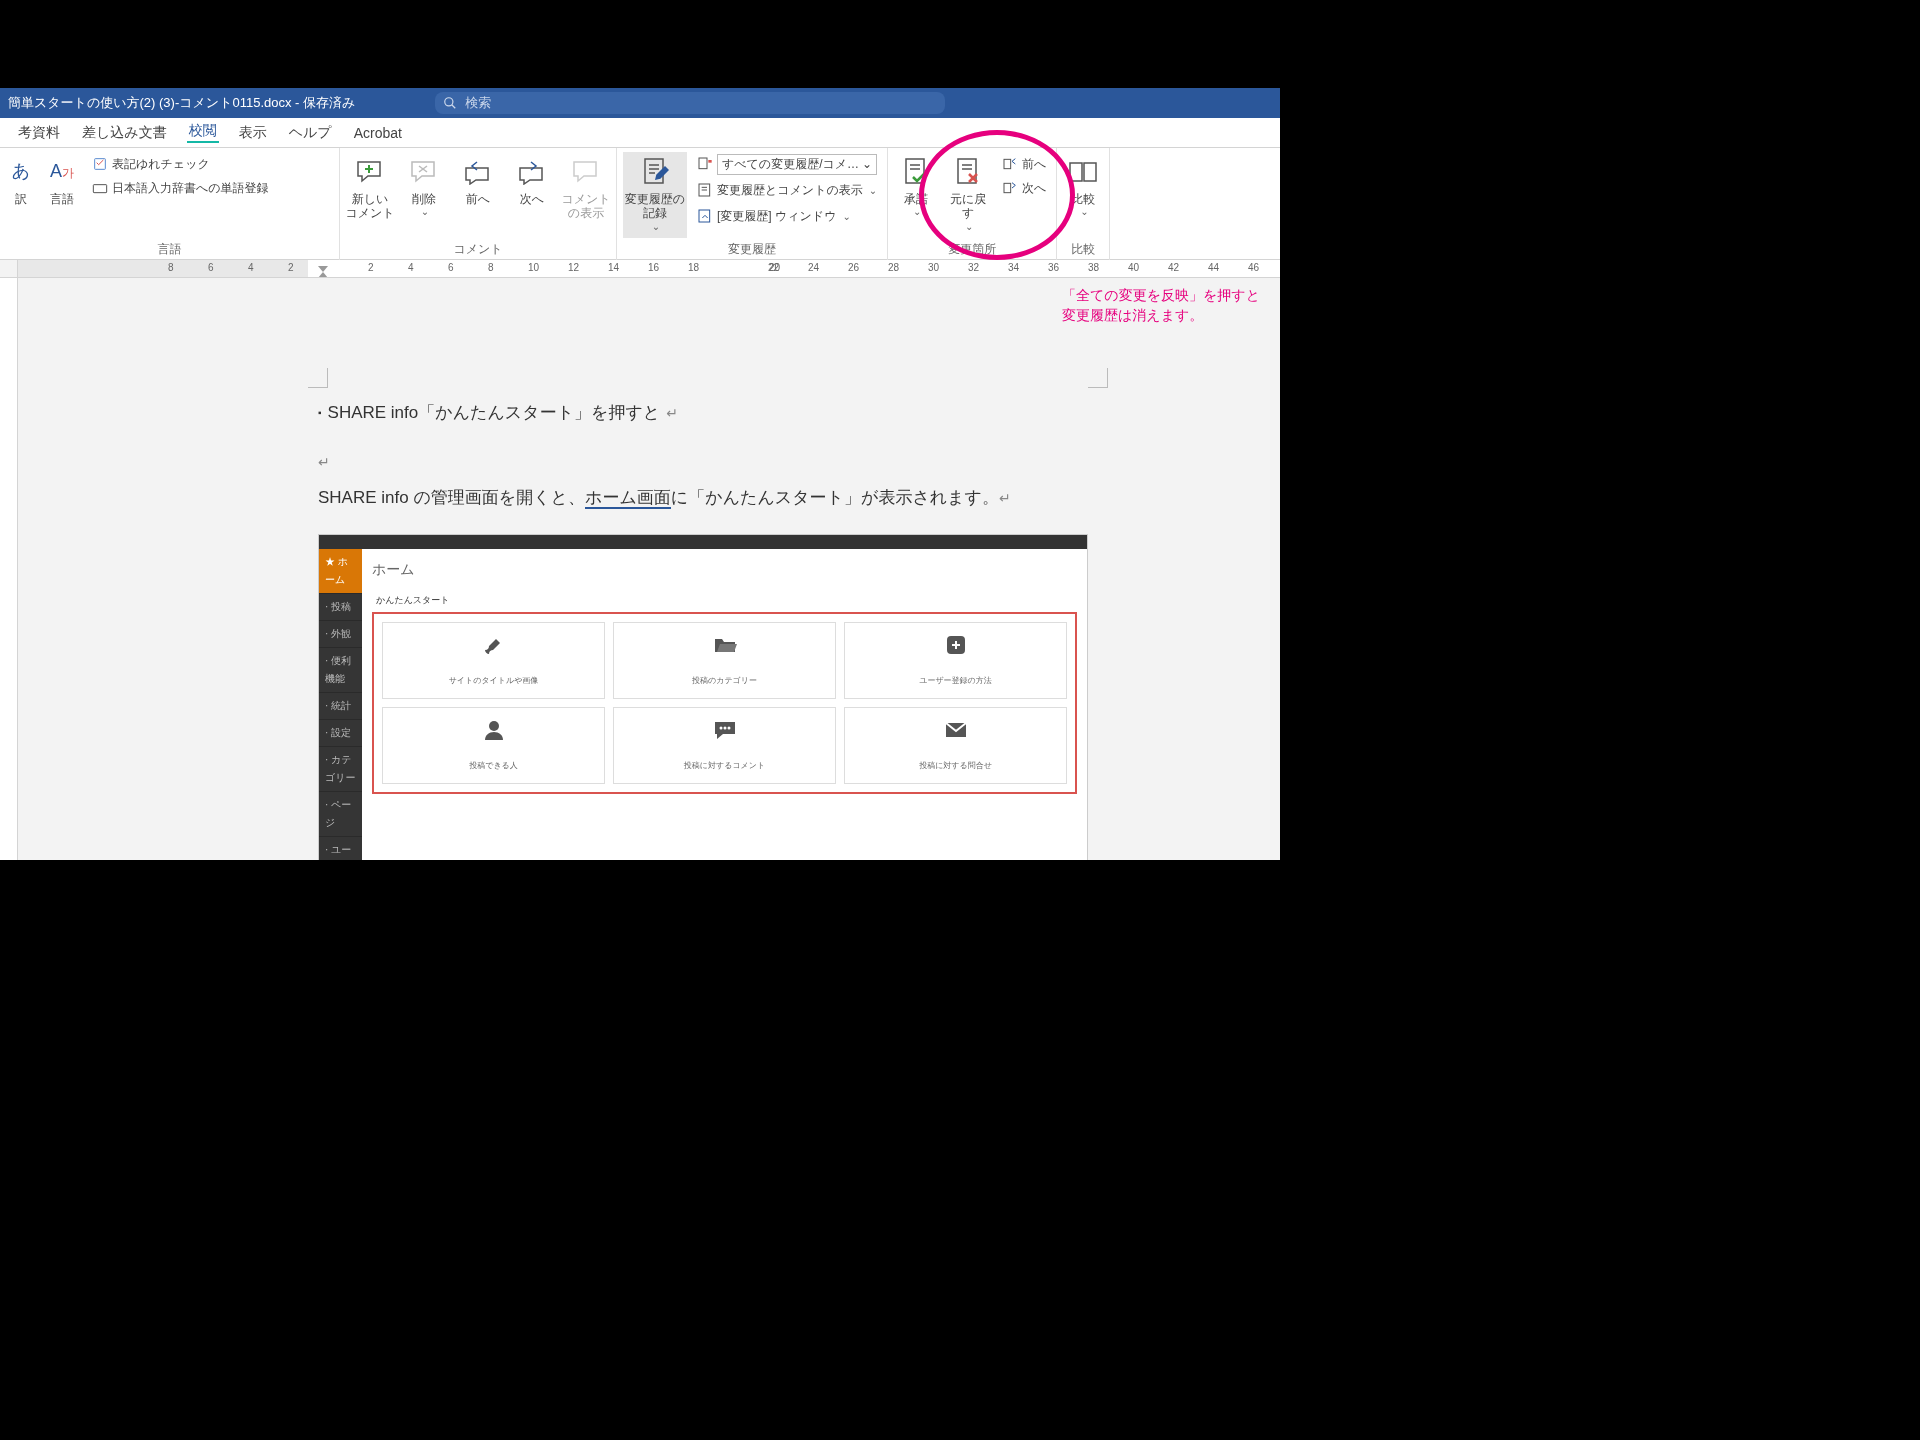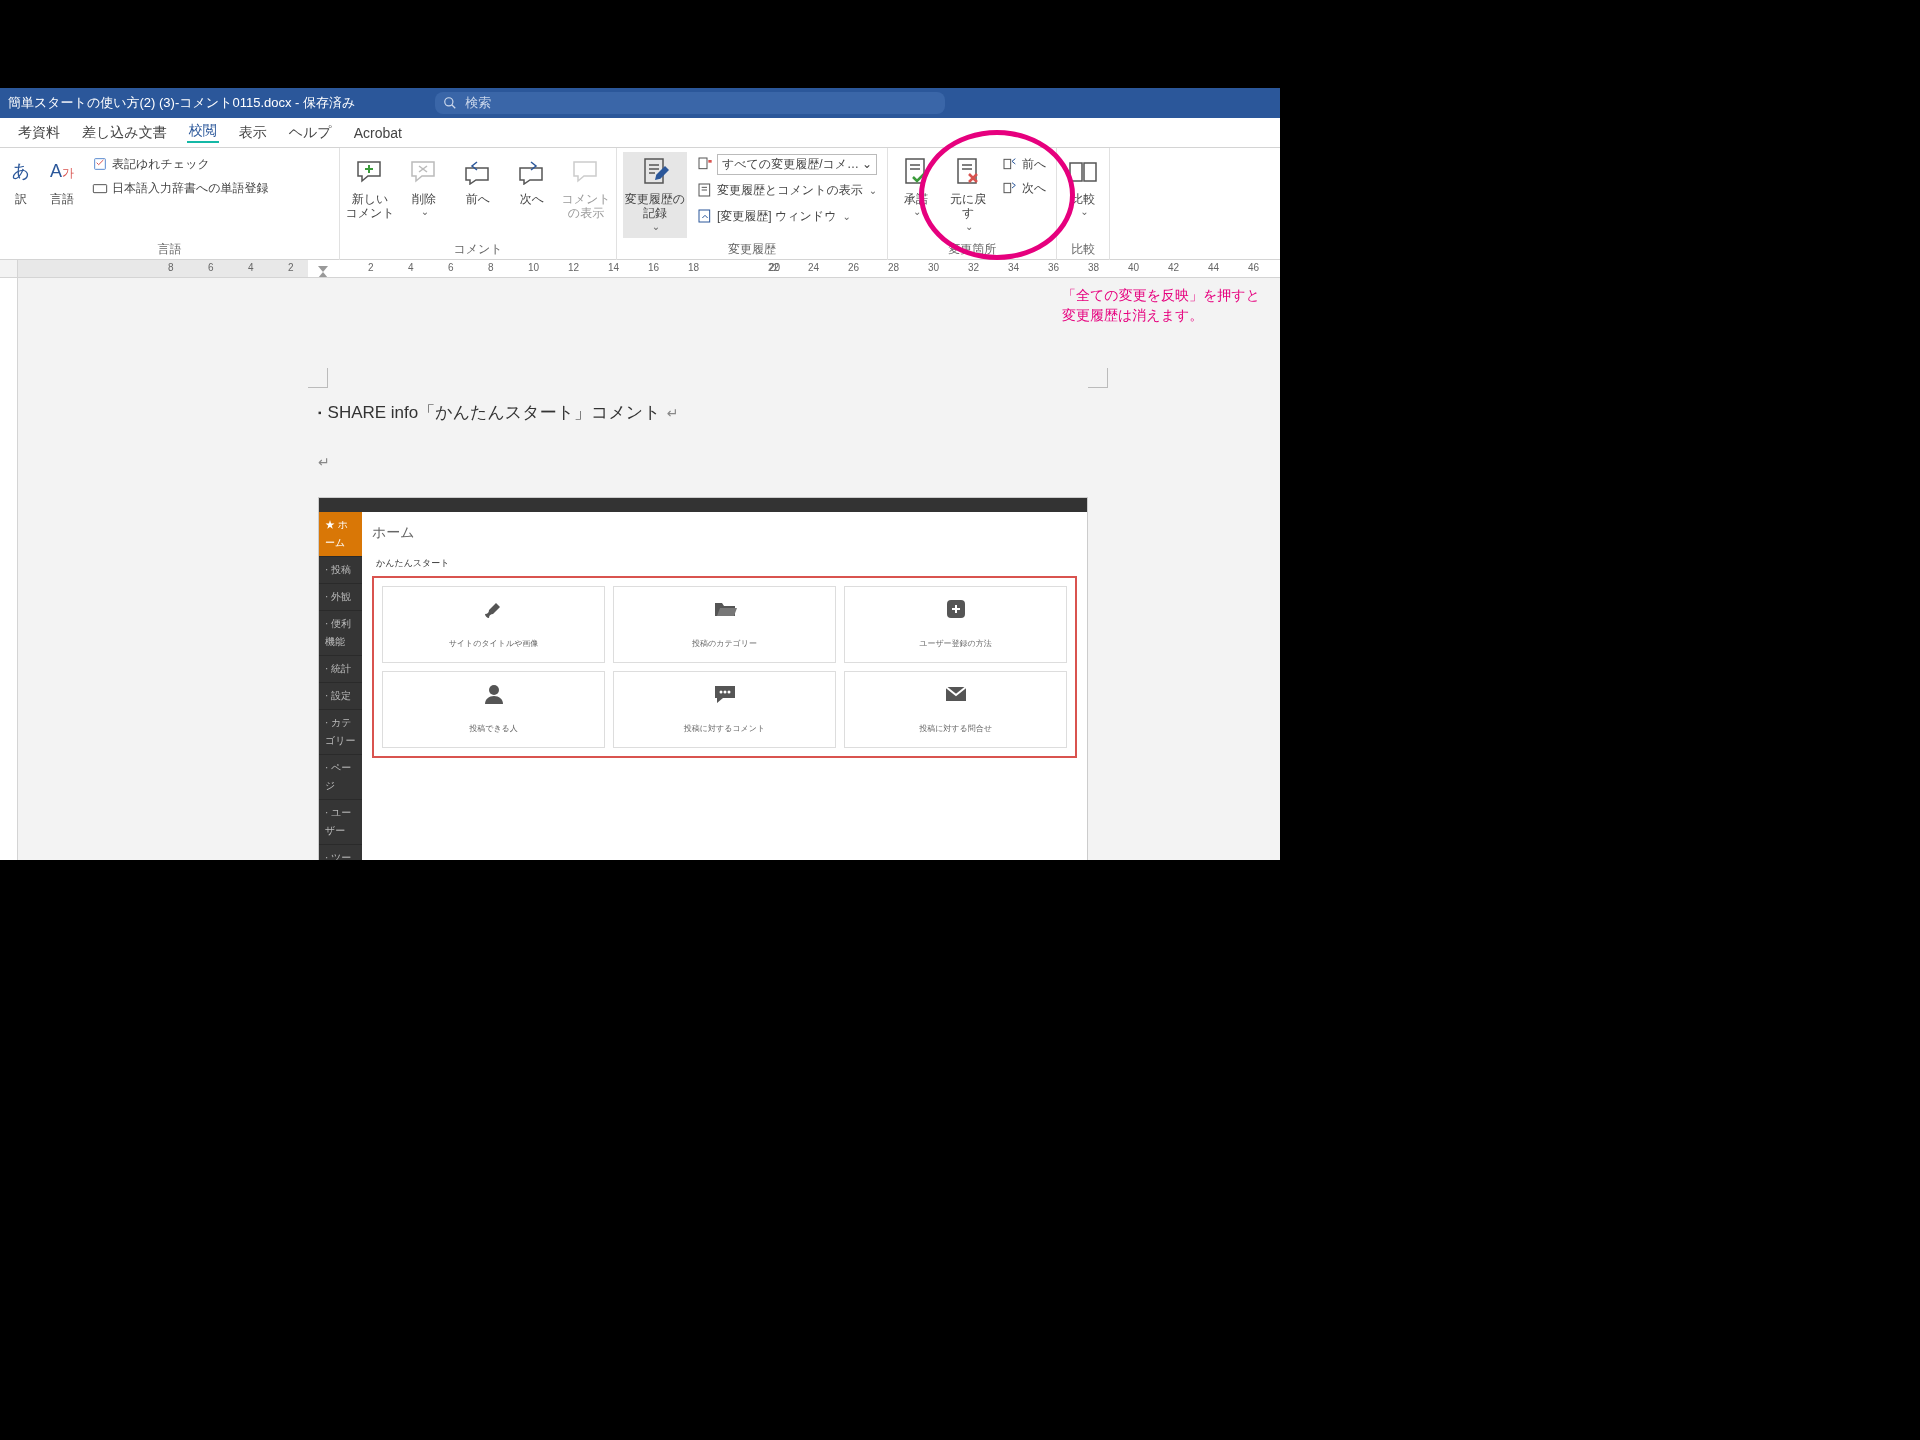--- a/index.html
+++ b/index.html
@@ -324,24 +324,27 @@
     <div class="vruler"></div>
     <div class="page-area">
       <div class="callout">
         <div>「全ての変更を反映」を押すと</div>
         <div>変更履歴は消えます。</div>
       </div>
       <div class="corner-tl"></div>
       <div class="corner-tr"></div>
       <div class="doc-body">
         <div class="doc-heading">
-          <span>SHARE info「かんたんスタート」コメント</span>
+          <span>SHARE info「かんたんスタート」を押すと</span>
             <span class="para-mark">↵</span>
         </div>
         <div style="margin-top:18px"><span class="para-mark">↵</span></div>
+        <div style="margin-top:6px">
+          <span>SHARE info の管理画面を開くと、</span><span class="underline">ホーム画面</span><span>に「かんたんスタート」が表示されます。</span><span class="para-mark">↵</span>
+        </div>
 
         <div class="embed">
           <div class="embed-top"></div>
           <div class="embed-main">
             <div class="embed-side">
               <div class="sitem active">★ ホーム</div>
               <div id="embed-side-list">
                   <div class="sitem">· 投稿</div>
                   <div class="sitem">· 外観</div>
                   <div class="sitem">· 便利機能</div>

